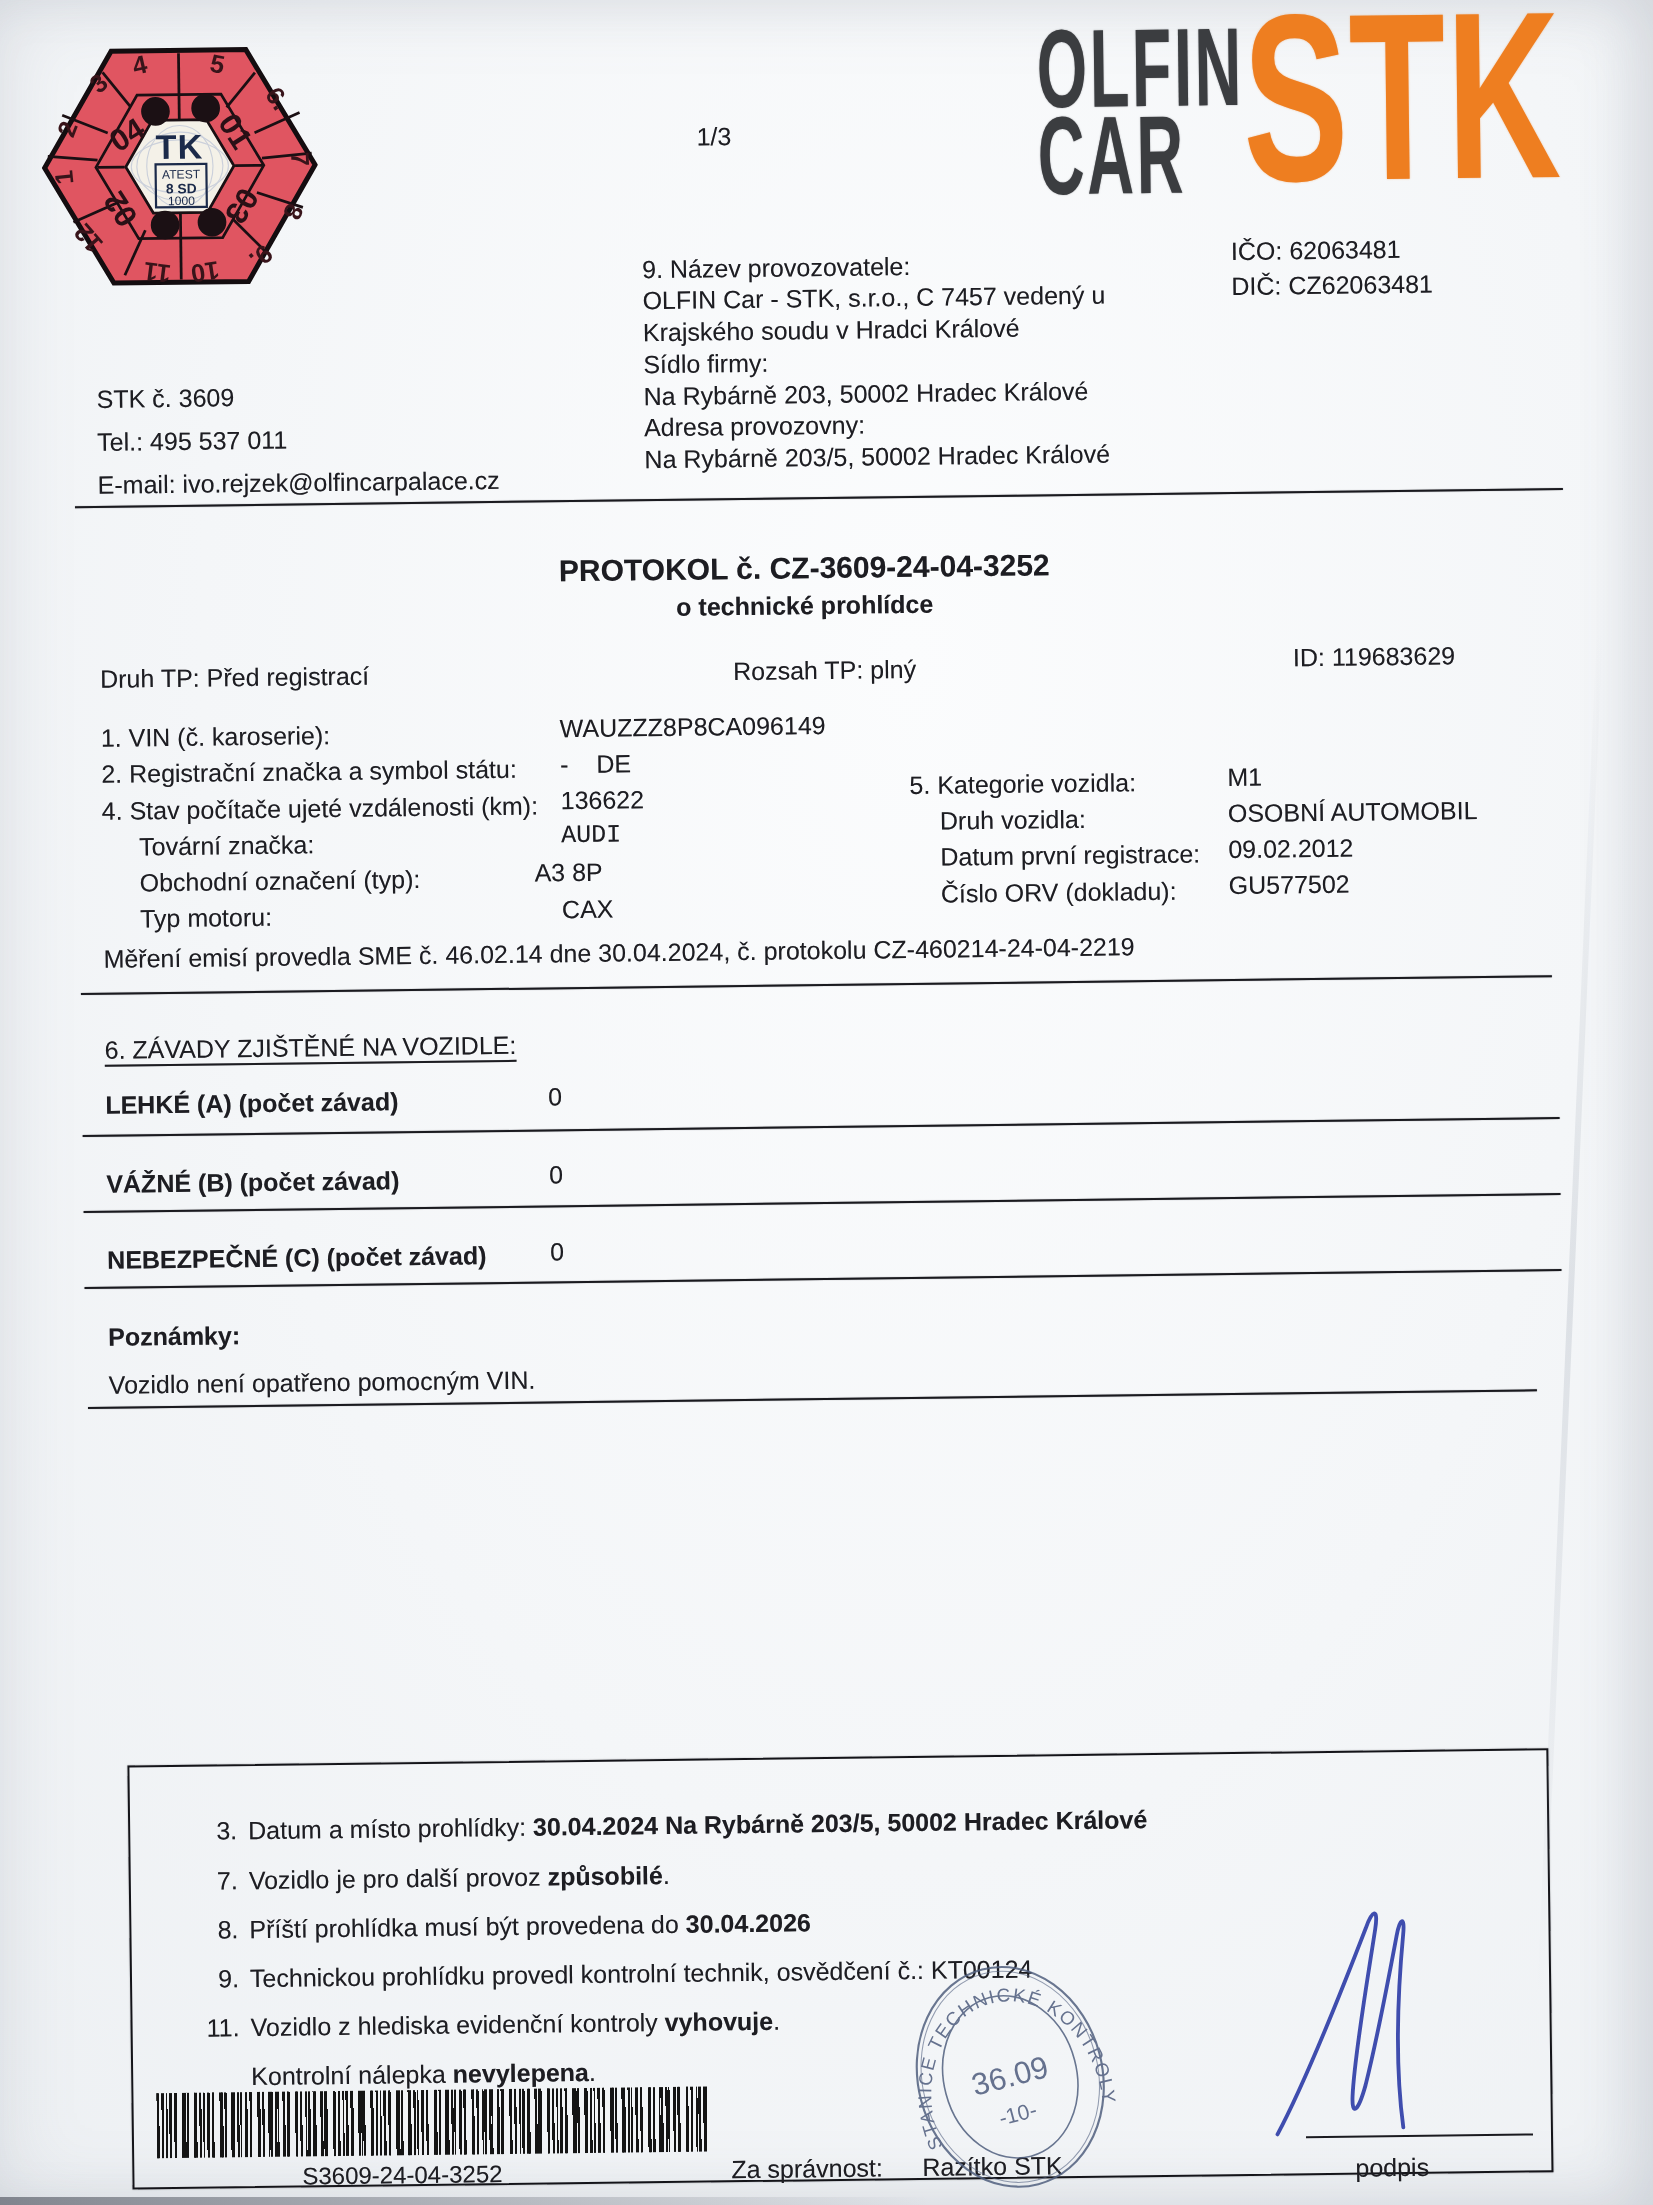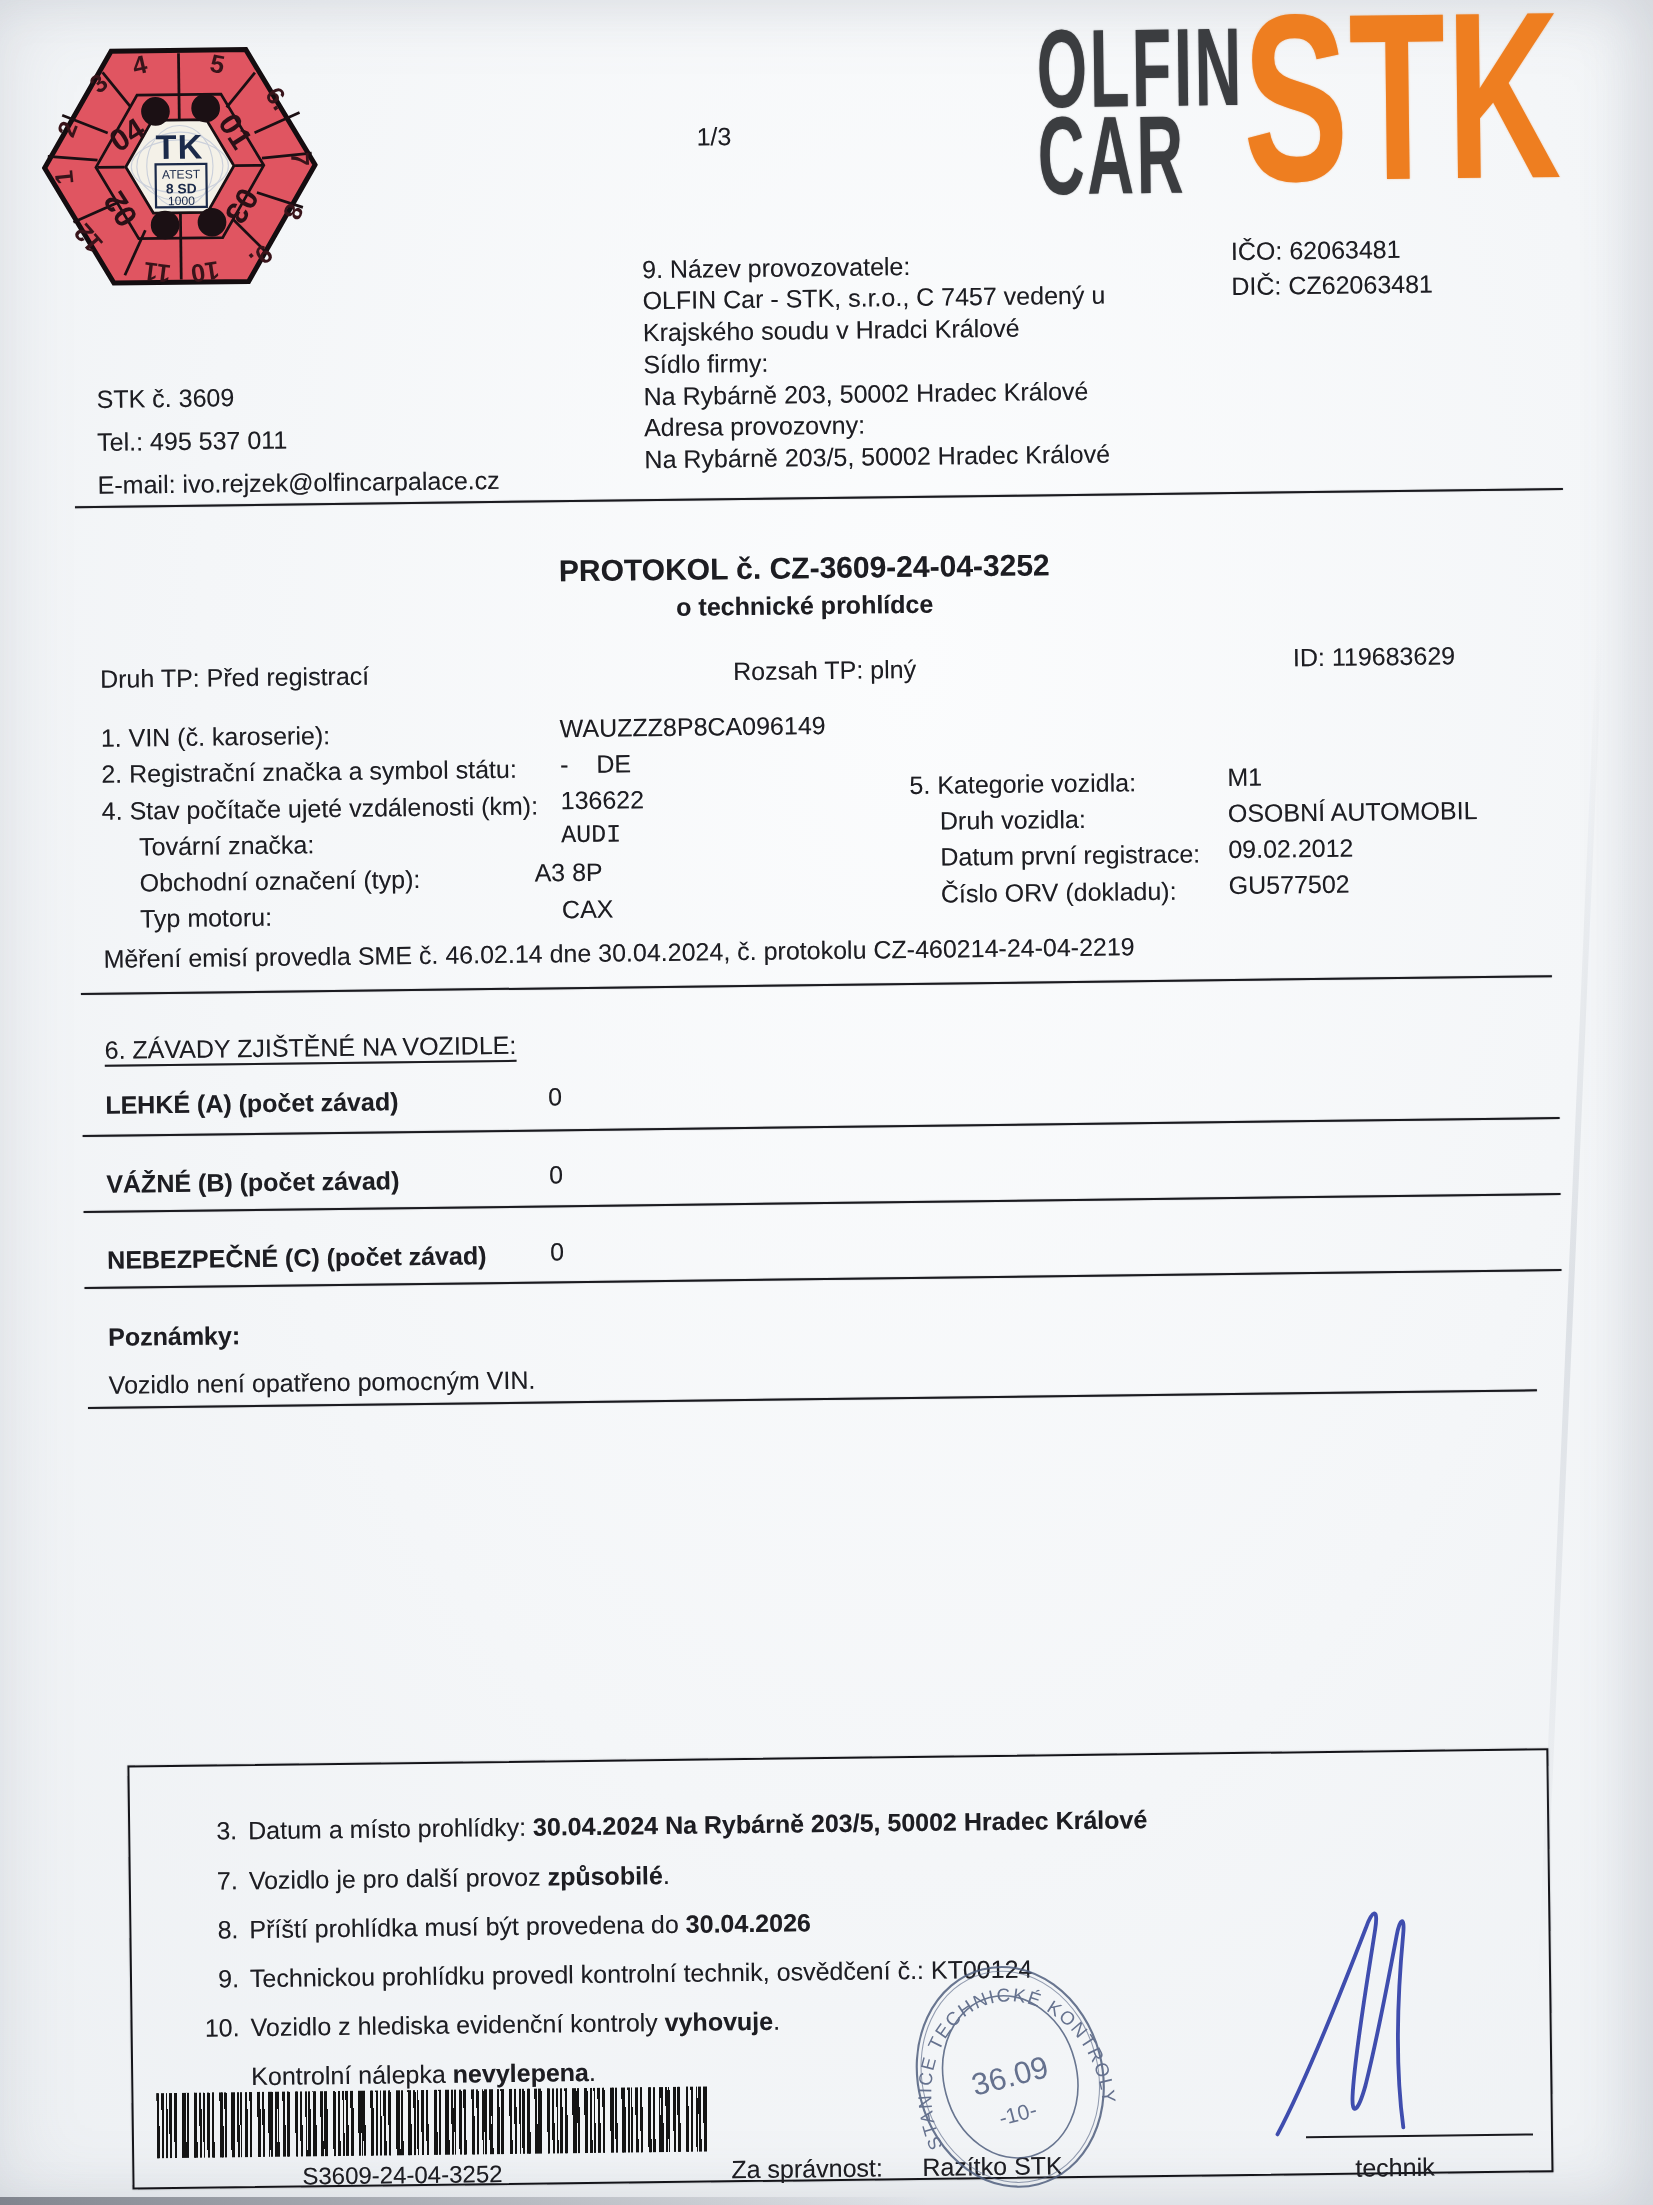--- a/index.html
+++ b/index.html
@@ -202,21 +202,21 @@
     </div>
     <div class="res-line" style="top:149px;">
       <span class="res-num">8.</span>
       <span><span>Příští prohlídka musí být provedena do </span><span class="b">30.04.2026</span><span></span></span>
     </div>
     <div class="res-line" style="top:198px;">
       <span class="res-num">9.</span>
       <span><span>Technickou prohlídku provedl kontrolní technik, osvědčení č.: KT00124</span><span class="b"></span><span></span></span>
     </div>
     <div class="res-line" style="top:247px;">
-      <span class="res-num">10.</span>
+      <span class="res-num">11.</span>
       <span><span>Vozidlo z hlediska evidenční kontroly </span><span class="b">vyhovuje</span><span>.</span></span>
     </div>
     <div class="res-line" style="top:296px;">
       <span class="res-num"></span>
       <span><span>Kontrolní nálepka </span><span class="b">nevylepena</span><span>.</span></span>
     </div>
 
     <div class="barcode"></div>
     <div class="t" style="left:153px;top:397px;width:230px;text-align:center;font-size:24px;">S3609-24-04-3252</div>
 
@@ -234,21 +234,21 @@
       <text x="0" y="18" text-anchor="middle" font-family="Liberation Sans, sans-serif" font-size="58" fill="#4d5b7c">36.09</text>
       <text x="-4" y="84" text-anchor="middle" font-family="Liberation Sans, sans-serif" font-size="40" fill="#4d5b7c">-10-</text>
     </svg>
 
     <svg viewBox="0 0 345 475" style="position:absolute;left:1127px;top:129px;width:189px;height:260px;">
       <path d="M 30,460 C 85,360 150,200 196,85 C 208,52 220,46 213,88 C 196,190 172,320 168,392
                C 166,430 178,420 192,372 C 212,296 240,160 252,100 C 258,68 268,62 264,98
                C 252,212 246,335 260,450" fill="none" stroke="#2b3ba6" stroke-width="7" stroke-linecap="round" opacity=".9"></path>
     </svg>
     <div class="sig-line"></div>
-    <div class="t" style="left:1221px;top:401px;">technik</div>
+    <div class="t" style="left:1221px;top:401px;">podpis</div>
   </div>
 
  </div>
 
  <div class="crease"></div>
  <div class="bottom-strip"></div>
 </div>
 
 
 </body></html>

